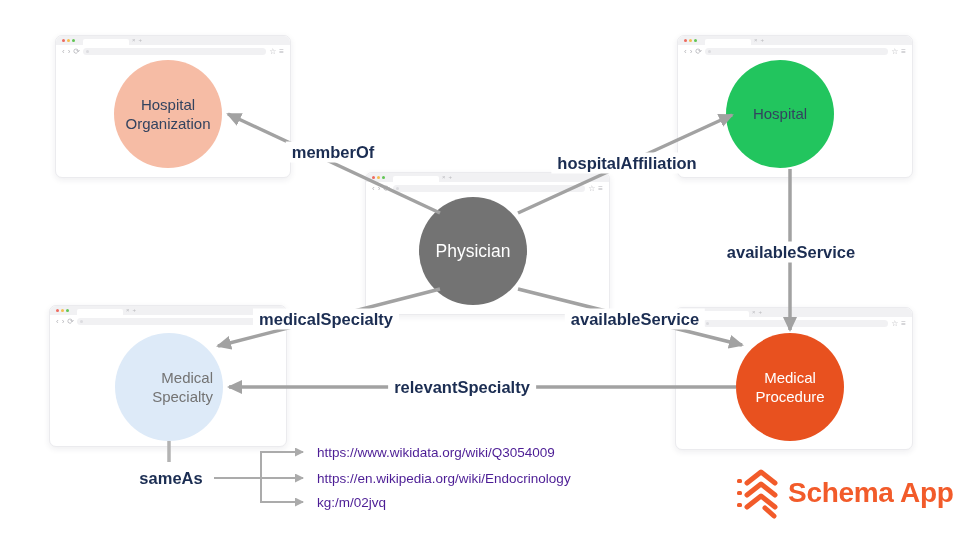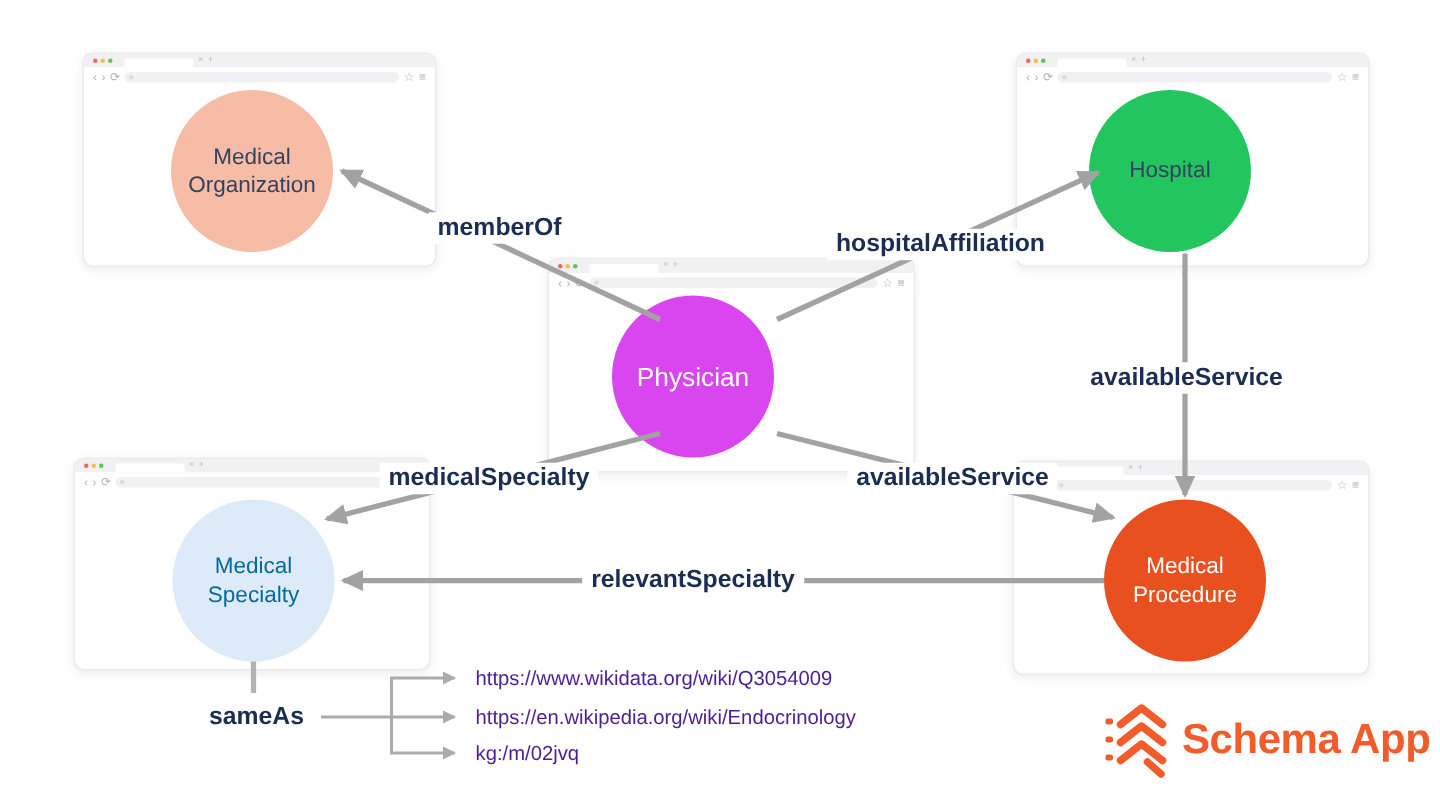--- a/index.html
+++ b/index.html
@@ -57,21 +57,21 @@
       <span class="nav">›</span>
       <span class="nav">⟳</span>
       <span class="url">
           <span class="url-dot"></span>
         </span>
       <span class="nav">☆</span>
       <span class="nav">≡</span>
     </div>
     <div class="bw-content">
       <div class="node" style="left: 58px; top: 2px; background: rgb(246, 188, 165); color: rgb(51, 67, 95);">
-        <span>Medical Organization</span>
+        <span>Hospital Organization</span>
       </div>
     </div>
   </div>
 
   <div class="bw" style="left:677px;top:35px;width:236px;height:143px;">
     <div class="bw-top">
       <span class="dot dot-r"></span>
       <span class="dot dot-y"></span>
       <span class="dot dot-g"></span>
       <span class="tab"></span>
@@ -108,21 +108,21 @@
       <span class="nav">‹</span>
       <span class="nav">›</span>
       <span class="nav">⟳</span>
       <span class="url">
           <span class="url-dot"></span>
         </span>
       <span class="nav">☆</span>
       <span class="nav">≡</span>
     </div>
     <div class="bw-content">
-      <div class="node node-lg" style="left: 42px; top: 2px; background: #d946ef; color: rgb(255, 255, 255);">
+      <div class="node node-lg" style="left: 53px; top: 2px; background: #737373; color: rgb(255, 255, 255);">
         <span>Physician</span>
       </div>
     </div>
   </div>
 
   <div class="bw" style="left:49px;top:305px;width:238px;height:142px;">
     <div class="bw-top">
       <span class="dot dot-r"></span>
       <span class="dot dot-y"></span>
       <span class="dot dot-g"></span>
@@ -134,21 +134,21 @@
       <span class="nav">‹</span>
       <span class="nav">›</span>
       <span class="nav">⟳</span>
       <span class="url">
           <span class="url-dot"></span>
         </span>
       <span class="nav">☆</span>
       <span class="nav">≡</span>
     </div>
     <div class="bw-content">
-      <div class="node" style="left: 65px; top: 5px; background: rgb(221, 234, 248); color: #0369a1;">
+      <div class="node" style="left: 65px; top: 5px; background: rgb(221, 234, 248); color: #737373; text-align: right;">
         <span>Medical Specialty</span>
       </div>
     </div>
   </div>
 
   <div class="bw" style="left:675px;top:307px;width:238px;height:143px;">
     <div class="bw-top">
       <span class="dot dot-r"></span>
       <span class="dot dot-y"></span>
       <span class="dot dot-g"></span>

